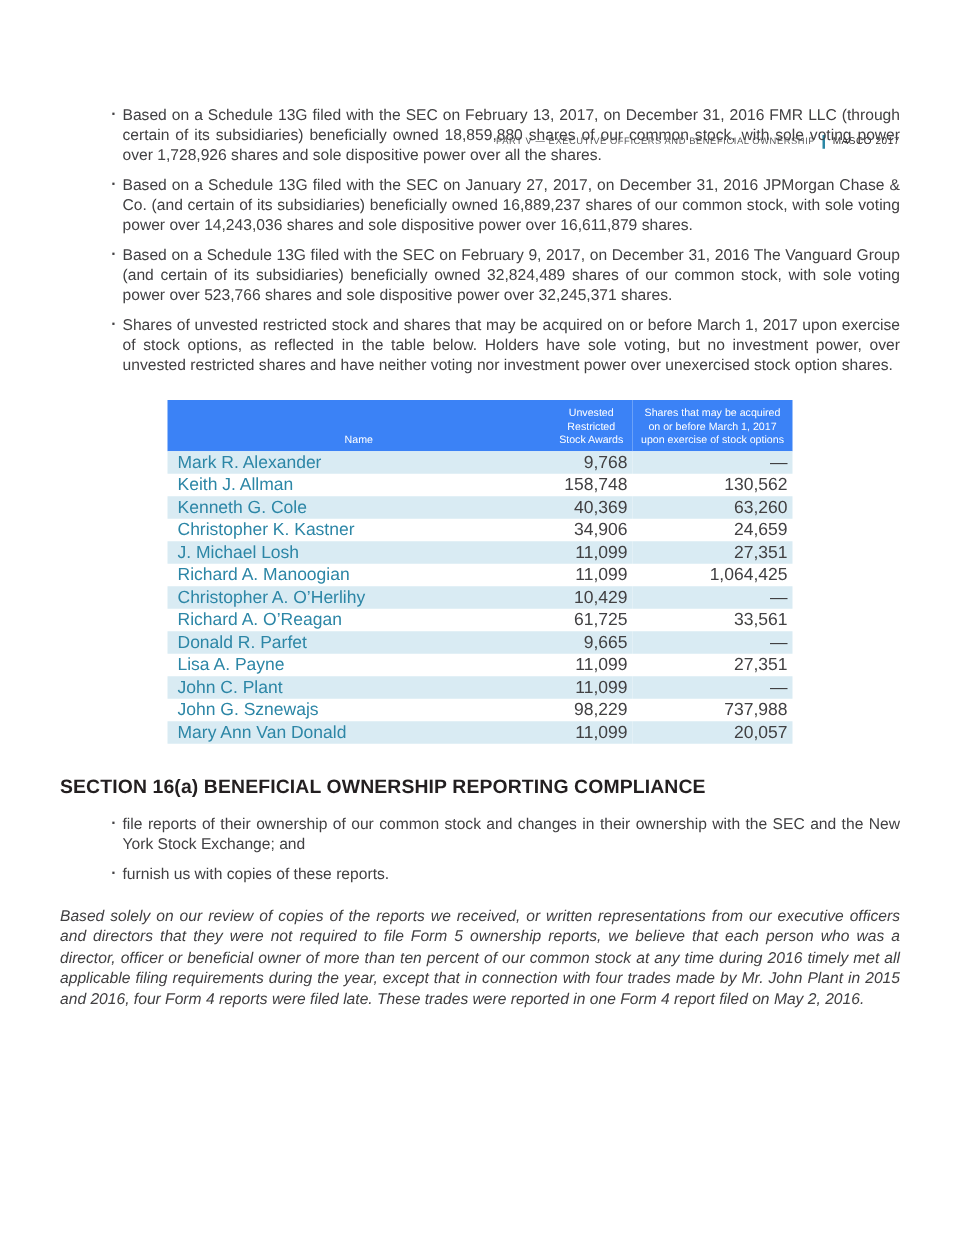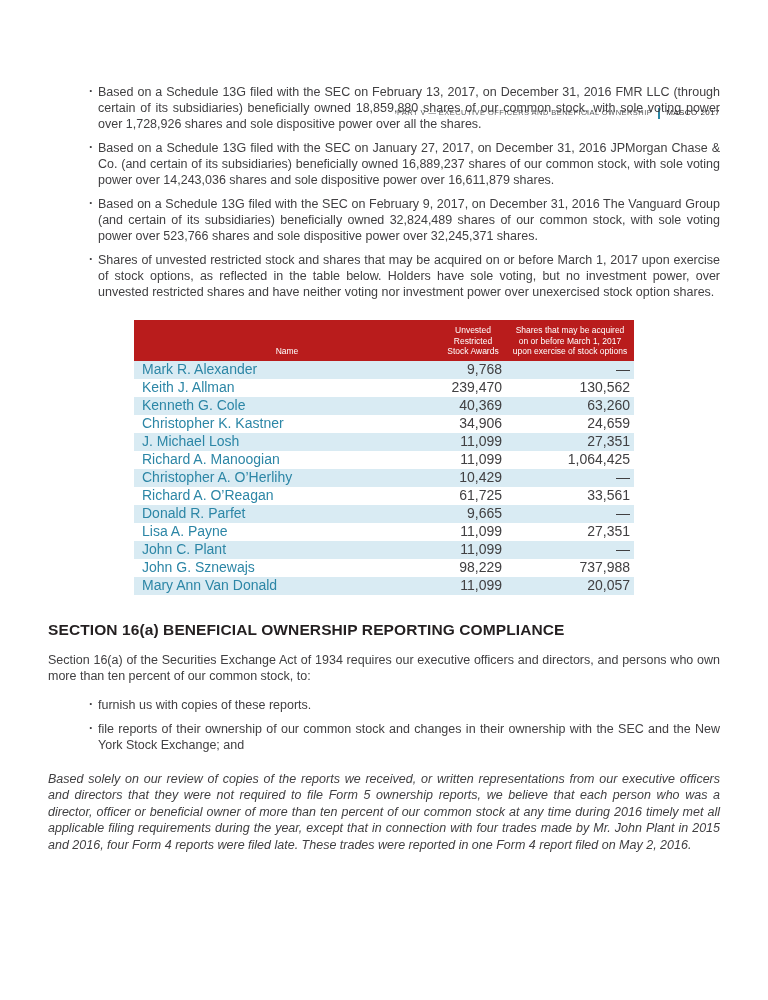--- a/index.html
+++ b/index.html
@@ -40,21 +40,21 @@
   }
 
   
   .ownership-table {
     width:500px;
     margin:20px auto 0 auto;
     border-collapse:collapse;
     table-layout:fixed;
   }
   .ownership-table thead th {
-    background:#b91c1c;
+    background:#3b82f6;
     color:#ffffff;
     font-weight:normal;
     font-size:8.5px;
     line-height:10.5px;
     padding:5px 6px 4px 6px;
     vertical-align:bottom;
     text-align:center;
   }
   th.col-name { width:306px; }
   th.col-unvested { width:66px; }
@@ -117,21 +117,21 @@
       </tr>
     </thead>
     <tbody>
       <tr>
         <td class="name">Mark R. Alexander</td>
         <td class="num">9,768</td>
         <td class="num">—</td>
       </tr>
       <tr>
         <td class="name">Keith J. Allman</td>
-        <td class="num">239,470</td>
+        <td class="num">158,748</td>
         <td class="num">130,562</td>
       </tr>
       <tr>
         <td class="name">Kenneth G. Cole</td>
         <td class="num">40,369</td>
         <td class="num">63,260</td>
       </tr>
       <tr>
         <td class="name">Christopher K. Kastner</td>
         <td class="num">34,906</td>
@@ -180,22 +180,21 @@
       <tr>
         <td class="name">Mary Ann Van Donald</td>
         <td class="num">11,099</td>
         <td class="num">20,057</td>
       </tr>
     </tbody>
   </table>
 
   <h2 class="section-title">SECTION 16(a) BENEFICIAL OWNERSHIP REPORTING COMPLIANCE</h2>
 
-  <p class="para">Section 16(a) of the Securities Exchange Act of 1934 requires our executive officers and directors, and persons who own more than ten percent of our common stock, to:</p>
 
   <ul class="bullets sub-bullets">
+    <li>file reports of their ownership of our common stock and changes in their ownership with the SEC and the New York Stock Exchange; and</li>
     <li>furnish us with copies of these reports.</li>
-    <li>file reports of their ownership of our common stock and changes in their ownership with the SEC and the New York Stock Exchange; and</li>
   </ul>
 
   <p class="para closing">Based solely on our review of copies of the reports we received, or written representations from our executive officers and directors that they were not required to file Form 5 ownership reports, we believe that each person who was a director, officer or beneficial owner of more than ten percent of our common stock at any time during 2016 timely met all applicable filing requirements during the year, except that in connection with four trades made by Mr. John Plant in 2015 and 2016, four Form 4 reports were filed late. These trades were reported in one Form 4 report filed on May 2, 2016.</p>
 
 </div>
 
 </body></html>

